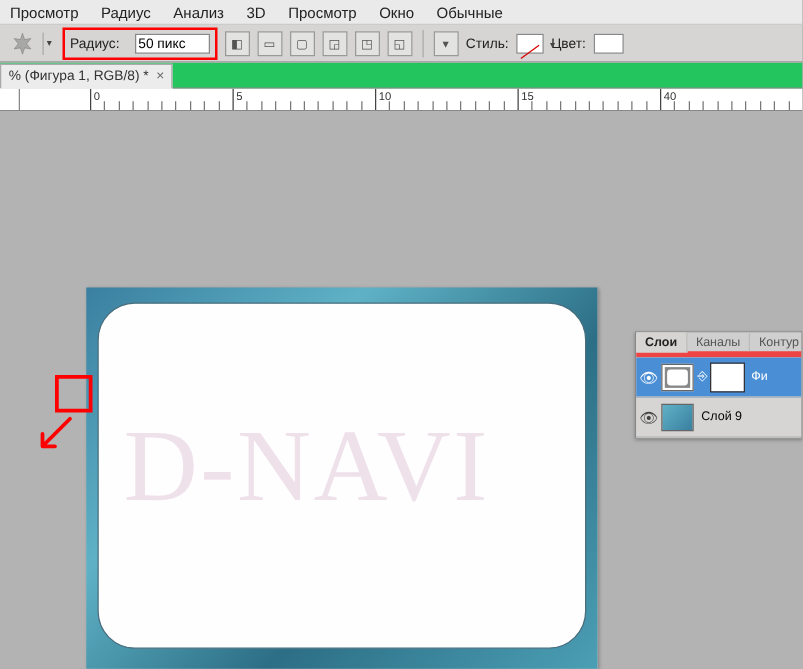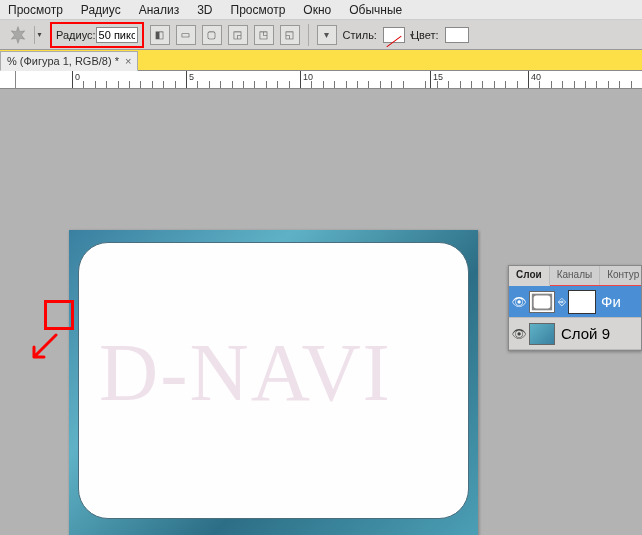--- a/index.html
+++ b/index.html
@@ -7,36 +7,36 @@
 
   
   .menu-bar { background: #eaeaea; height: 20px; display: flex; align-items: center; padding: 0 8px; gap: 18px; font-size: 12px; color: #222; border-bottom: 1px solid #ccc; }
   .menu-item { cursor: pointer; }
 
   
   .options-bar { background: #d6d5d4; height: 30px; display: flex; align-items: center; padding: 0 6px; gap: 6px; border-bottom: 1px solid #999; position: relative; }
   .tool-icon { width: 24px; height: 20px; display: flex; align-items: center; justify-content: center; }
   .dropdown-arrow { width: 10px; height: 18px; display: flex; align-items: center; justify-content: center; font-size: 8px; color: #444; border-left: 1px solid #aaa; margin-left: -2px; }
 
-  .radius-box { display: flex; align-items: center; gap: 0; background: #d6d5d4; height: 22px; padding: 0 4px; }
+  .radius-box { display: flex; align-items: center; gap: 12px; background: #d6d5d4; height: 22px; padding: 0 4px; }
   .radius-box.highlighted { border: 2px solid #ff0000; padding: 2px 4px; height: 26px; }
   .radius-label { font-size: 11px; color: #222; }
-  .radius-input { width: 42px; height: 16px; font-size: 11px; padding: 0 2px; border: 1px solid #888; background: #fff; }
+  .radius-input { width: 60px; height: 16px; font-size: 11px; padding: 0 2px; border: 1px solid #888; background: #fff; }
 
   .opt-btn { width: 20px; height: 20px; background: #e3e3e2; border: 1px solid #999; display: flex; align-items: center; justify-content: center; font-size: 10px; color: #555; }
   .divider { width: 1px; height: 22px; background: #aaa; margin: 0 2px; }
 
   .style-swatch { width: 22px; height: 16px; background: #fff; border: 1px solid #888; position: relative; }
   .style-swatch::after { content: ""; position: absolute; left: 1px; top: 13px; right: 1px; border-top: 1.5px solid #d00; transform: rotate(-36deg); transform-origin: center; }
   .style-swatch .dd { position: absolute; right: -10px; top: 3px; font-size: 8px; color: #444; }
 
   .color-swatch { width: 24px; height: 16px; background: #fff; border: 1px solid #888; }
 
   
-  .doc-tabs { background: #fde047; height: 21px; display: flex; align-items: center; padding-left: 0; border-bottom: 1px solid #8a8a8a; }
+  .doc-tabs { background: #22c55e; height: 21px; display: flex; align-items: center; padding-left: 0; border-bottom: 1px solid #8a8a8a; }
   .doc-tab { background: #ececec; height: 20px; display: flex; align-items: center; font-size: 11px; color: #333; padding: 0 6px; border: 1px solid #aaa; border-bottom: 1px solid #ececec; margin-bottom: -1px; gap: 6px; }
   .doc-close { font-size: 11px; color: #666; cursor: pointer; }
 
   
   .ruler-h { background: #fff; height: 18px; position: relative; border-bottom: 1px solid #888; font-size: 9px; color: #333; overflow: hidden; }
   .ruler-h .corner { position: absolute; left: 0; top: 0; width: 16px; height: 18px; background: #fff; border-right: 1px solid #888; }
   .ruler-tick-major { position: absolute; top: 0; height: 18px; border-left: 1px solid #444; }
   .ruler-tick-major span { position: absolute; top: 1px; left: 2px; font-size: 9px; }
   .ruler-tick-minor { position: absolute; top: 10px; height: 8px; border-left: 1px solid #777; }
 
@@ -48,39 +48,39 @@
   .watermark { position: absolute; left: 30px; top: 96px; font-size: 82px; font-family: serif; font-weight: normal; letter-spacing: 2px; color: rgba(200, 150, 180, 0.28); }
 
   
   .anno-box { position: absolute; border: 3px solid #ff0000; }
   .anno-box.topleft { left: 44px; top: 211px; width: 30px; height: 30px; }
   .anno-arrow { position: absolute; left: 30px; top: 244px; width: 28px; height: 28px; }
   .anno-arrow svg { width: 100%; height: 100%; }
 
   
   .panel { position: absolute; right: 0; top: 176px; width: 134px; background: #d6d5d4; border: 1px solid #888; box-shadow: 0 1px 3px rgba(0,0,0,0.3); }
-  .panel-tabs { display: flex; height: 20px; background: #cfcfcf; font-size: 10px; border-bottom: 1px solid #ef4444; }
+  .panel-tabs { display: flex; height: 20px; background: #cfcfcf; font-size: 10px; border-bottom: 5px solid #ef4444; }
   .panel-tab { padding: 3px 7px; color: #555; cursor: pointer; border-right: 1px solid #bbb; }
   .panel-tab.active { background: #d6d5d4; color: #222; font-weight: bold; border-bottom: 1px solid #d6d5d4; margin-bottom: -1px; }
   .panel-row { display: flex; align-items: center; gap: 4px; padding: 3px 4px; font-size: 10px; border-bottom: 1px solid #c0c0c0; }
   .panel-row select { font-size: 10px; height: 16px; flex: 1; border: 1px solid #999; background: #fff; }
   .lock-row { display: flex; align-items: center; gap: 4px; padding: 2px 4px; font-size: 10px; border-bottom: 1px solid #c0c0c0; }
   .lock-icon { width: 14px; height: 14px; border: 1px solid #aaa; display: flex; align-items: center; justify-content: center; font-size: 9px; color: #666; background: #e8e8e8; }
 
   .layer-list { background: #d6d5d4; }
   .layer-row { display: flex; align-items: center; height: 32px; padding: 0 2px; gap: 2px; border-bottom: 1px solid #bbb; }
   .layer-row.active { background: #4a8fd6; color: #fff; }
   .eye { width: 16px; height: 16px; display: flex; align-items: center; justify-content: center; font-size: 12px; color: #444; }
   .layer-row.active .eye { color: #fff; }
   .thumb { width: 26px; height: 22px; background: #fff; border: 1px solid #666; display: flex; align-items: center; justify-content: center; font-size: 8px; overflow: hidden; }
   .thumb.img { background: linear-gradient(135deg, #5fb2c6, #3a7fa0); }
   .link-col { width: 10px; font-size: 10px; text-align: center; color: #555; }
   .layer-row.active .link-col { color: #fff; }
   .mask-thumb { width: 26px; height: 22px; background: #fff; border: 2px solid #fff; outline: 1px solid #333; }
-  .layer-name { font-size: 15px; padding-left: 4px; flex: 1; white-space: nowrap; overflow: hidden; }
+  .layer-name { font-size: 10px; padding-left: 4px; flex: 1; white-space: nowrap; overflow: hidden; }
 
   
   .star-svg { width: 20px; height: 20px; }
 </style>
 </head>
 <body>
 
 <div class="menu-bar">
   <span class="menu-item">Просмотр</span>
   <span class="menu-item">Радиус</span>
@@ -160,21 +160,21 @@
     </div>
     <div class="ruler-tick-minor" style="left: 311.4px;"></div>
     <div class="ruler-tick-minor" style="left: 322.8px;"></div>
     <div class="ruler-tick-minor" style="left: 334.2px;"></div>
     <div class="ruler-tick-minor" style="left: 345.6px;"></div>
     <div class="ruler-tick-minor" style="left: 357px;"></div>
     <div class="ruler-tick-minor" style="left: 368.4px;"></div>
     <div class="ruler-tick-minor" style="left: 379.8px;"></div>
     <div class="ruler-tick-minor" style="left: 391.2px;"></div>
     <div class="ruler-tick-minor" style="left: 402.6px;"></div>
-    <div class="ruler-tick-major" style="left: 430px;">
+    <div class="ruler-tick-major" style="left: 414px;">
       <span>15</span>
     </div>
     <div class="ruler-tick-minor" style="left: 425.4px;"></div>
     <div class="ruler-tick-minor" style="left: 436.8px;"></div>
     <div class="ruler-tick-minor" style="left: 448.2px;"></div>
     <div class="ruler-tick-minor" style="left: 459.6px;"></div>
     <div class="ruler-tick-minor" style="left: 471px;"></div>
     <div class="ruler-tick-minor" style="left: 482.4px;"></div>
     <div class="ruler-tick-minor" style="left: 493.8px;"></div>
     <div class="ruler-tick-minor" style="left: 505.2px;"></div>

